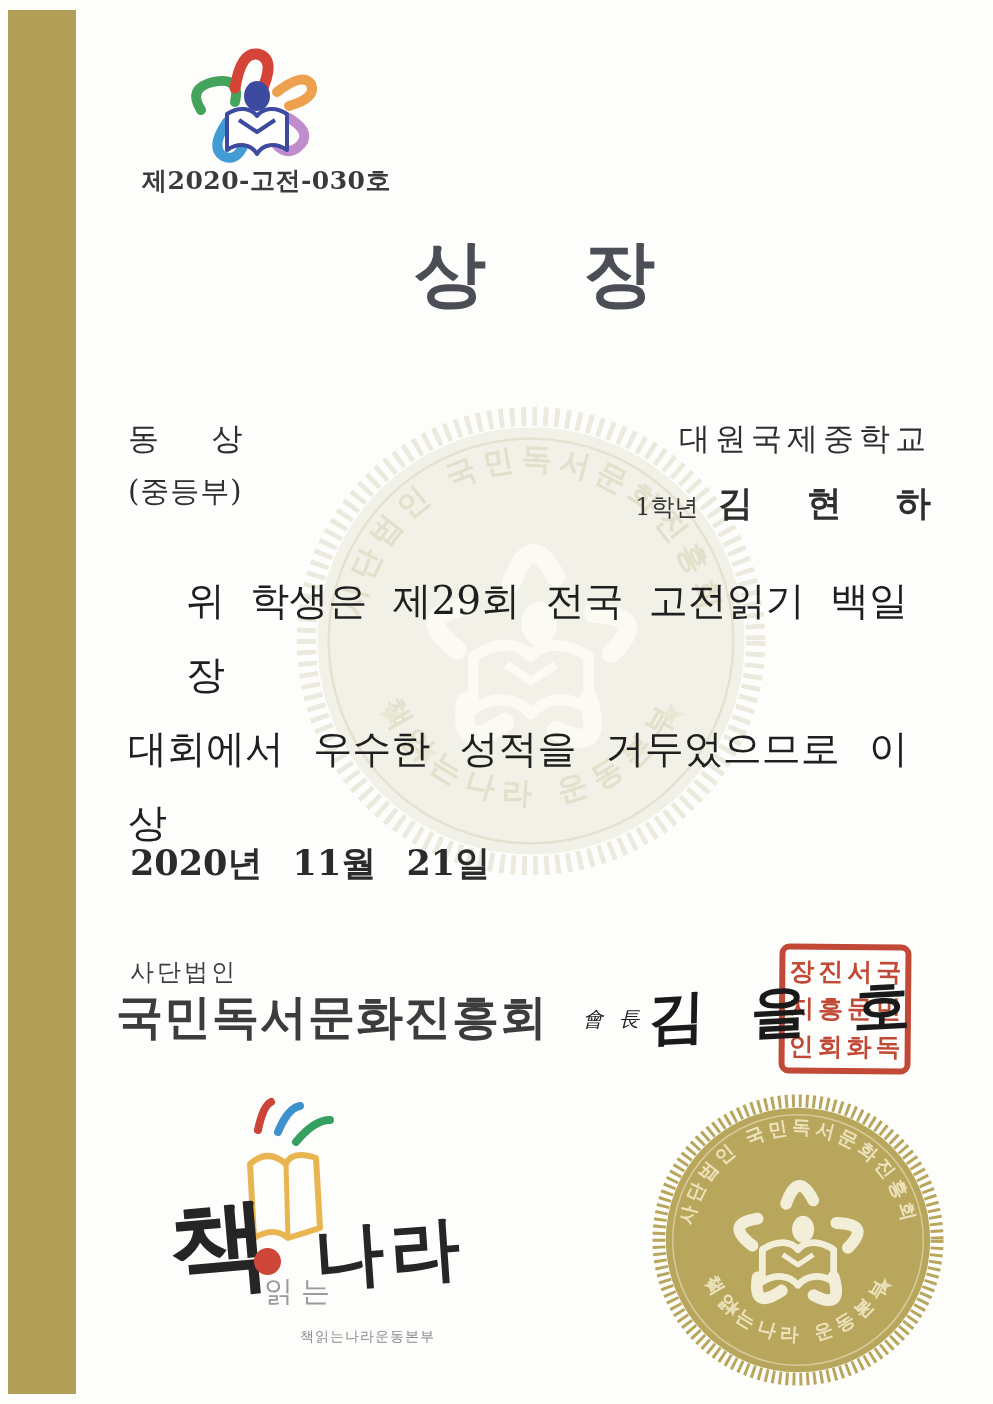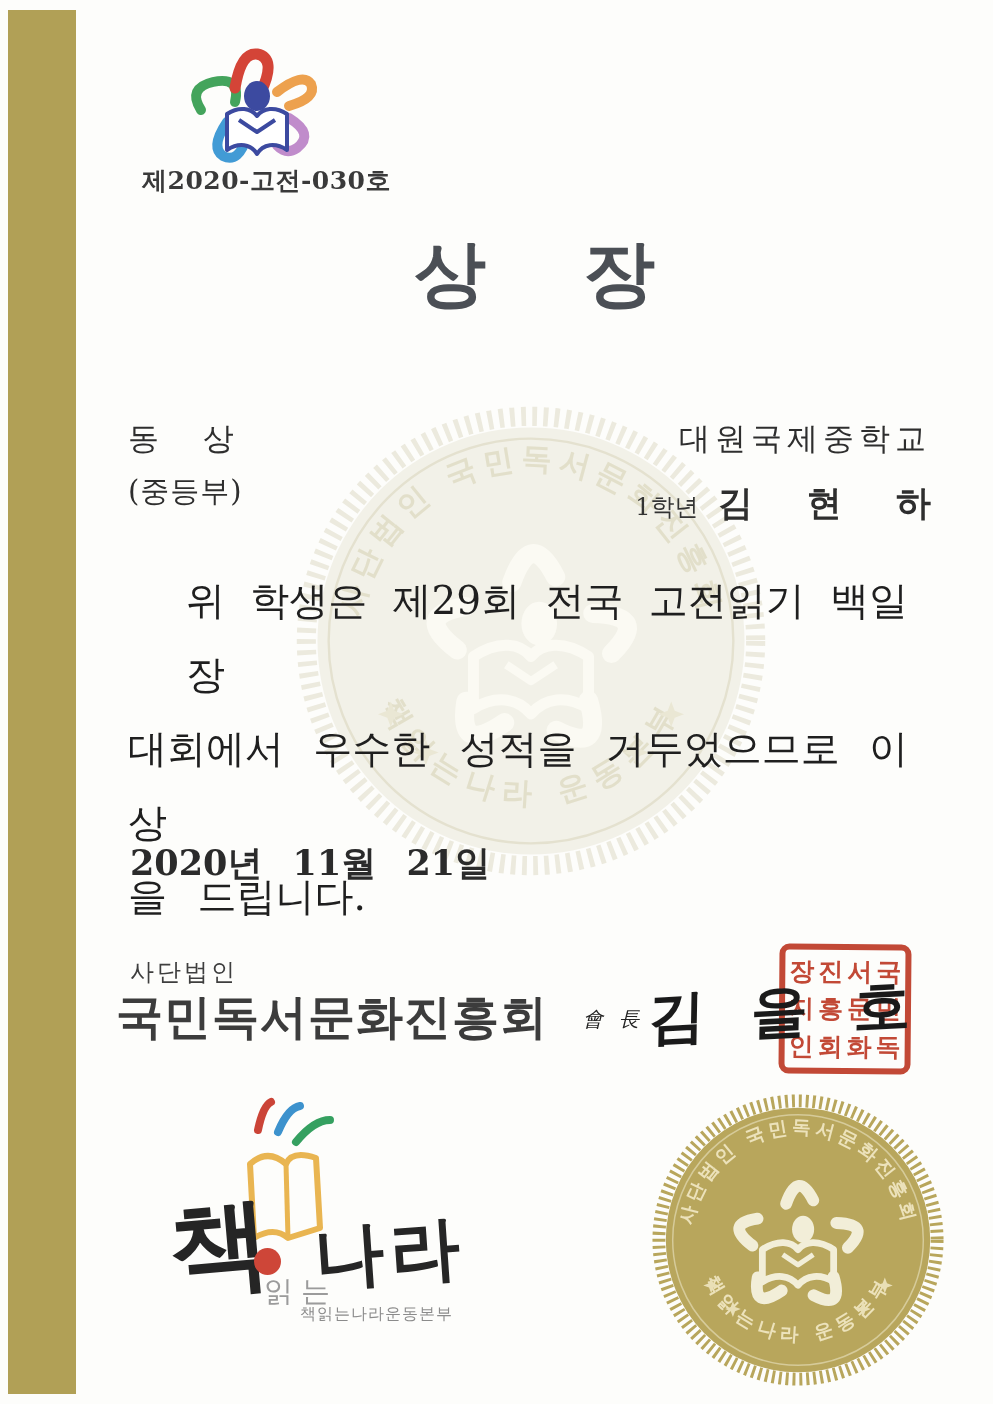--- a/index.html
+++ b/index.html
@@ -13,21 +13,21 @@
   .watermark{left:292px;top:402px;width:478px;height:478px;z-index:0;}
 
   
   .top-logo{left:183px;top:44px;width:162px;height:152px;z-index:2;}
   .cert-no{left:126px;top:164px;font-size:25px;letter-spacing:.5px;color:#3a3a3a;z-index:3;font-weight:600;margin-left:16px;}
 
   .title{left:76px;right:0;top:226px;text-align:center;font-size:72px;font-weight:600;
          color:#4b4f55;word-spacing:72px;z-index:2;}
 
   .prize-block{left:128px;top:418px;z-index:2;color:#2e2e2e;}
-  .prize{font-size:31px;word-spacing:34px;}
+  .prize{font-size:31px;word-spacing:34px;font-family:Liberation Mono, monospace;}
   .division{margin-top:12px;font-size:29px;letter-spacing:1px;}
 
   .school-block{right:62px;top:418px;text-align:right;z-index:2;color:#2e2e2e;}
   .school{font-size:31px;letter-spacing:5px;}
   .student-line{margin-top:20px;}
   .grade{font-size:24px;color:#333;}
   .student-name{font-size:35px;word-spacing:42px;margin-left:14px;font-weight:600;}
 
   .body-text{left:128px;top:564px;width:780px;z-index:2;color:#1f1f1f;
              font-size:39px;line-height:74px;word-spacing:8px;}
@@ -55,21 +55,21 @@
 
   
   .footer-logo{left:168px;top:1096px;width:300px;height:248px;z-index:2;}
   .fl-svg{position:absolute;left:0;top:0;width:300px;height:248px;}
   .char-book{position:absolute;left:2px;top:84px;font-size:100px;font-weight:700;color:#252525;
              transform:rotate(-5deg);}
   .red-dot{position:absolute;left:86px;top:152px;width:27px;height:27px;border-radius:50%;background:#ce4638;}
   .char-reading{position:absolute;left:96px;top:176px;font-size:29px;color:#9b9b9b;letter-spacing:8px;}
   .char-nation{position:absolute;left:146px;top:110px;font-size:70px;font-weight:700;color:#262626;
                letter-spacing:6px;transform:rotate(-4deg);}
-  .fl-caption{position:absolute;left:132px;top:208px;font-size:16px;color:#8b8b8b;letter-spacing:1px;
+  .fl-caption{position:absolute;left:132px;top:232px;font-size:14px;color:#8b8b8b;letter-spacing:1px;
               font-family:Liberation Mono, monospace;}
 
   .gold-seal{left:650px;top:1092px;width:296px;height:296px;z-index:1;}
 
   .seal-text{font-family:"DejaVu Sans","Liberation Sans",sans-serif;font-weight:700;}
 </style>
 </head>
 <body>
 
 <svg width="0" height="0" style="position:absolute" aria-hidden="true">
@@ -137,21 +137,20 @@
     <div class="school">대원국제중학교</div>
     <div class="student-line">
       <span class="grade">1학년</span>
       <span class="student-name">김 현 하</span>
     </div>
   </div>
 
   <div class="abs body-text">
     <span class="body-line jline line-first">위 학생은 제29회 전국 고전읽기 백일장</span>
     <span class="body-line jline">대회에서 우수한 성적을 거두었으므로 이 상</span>
-    <span class="body-line line-last">을 드립니다.</span>
   </div>
 
   <div class="abs date-line">2020년 11월 21일</div>
 
   <div class="abs issuer-type">사단법인</div>
   <div class="abs issuer-org">국민독서문화진흥회</div>
 
   <div class="abs president-title">會長</div>
   <div class="abs signature">김 을 호</div>
 

